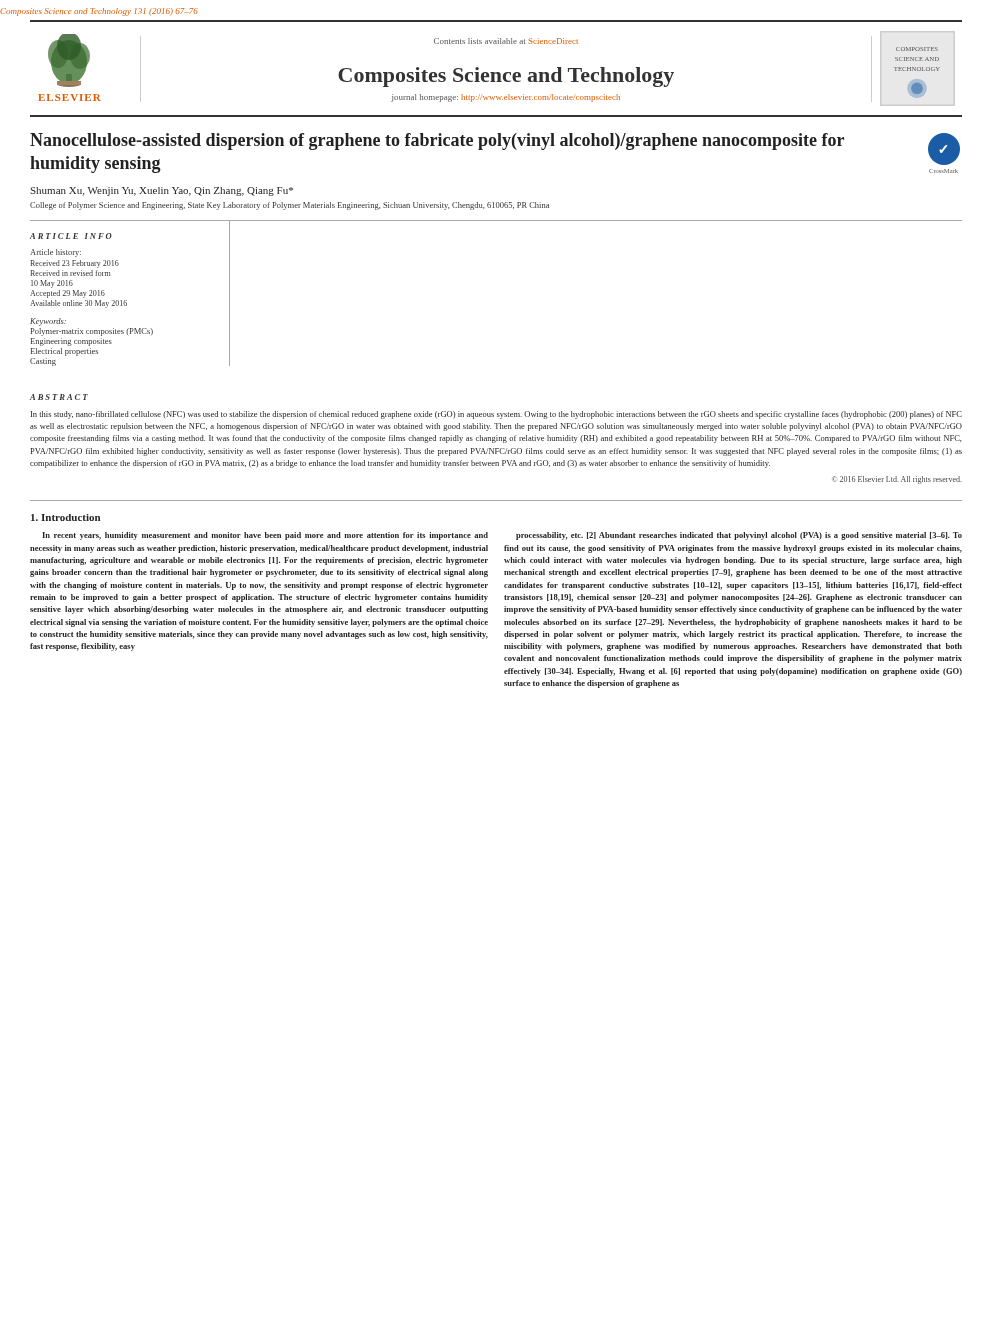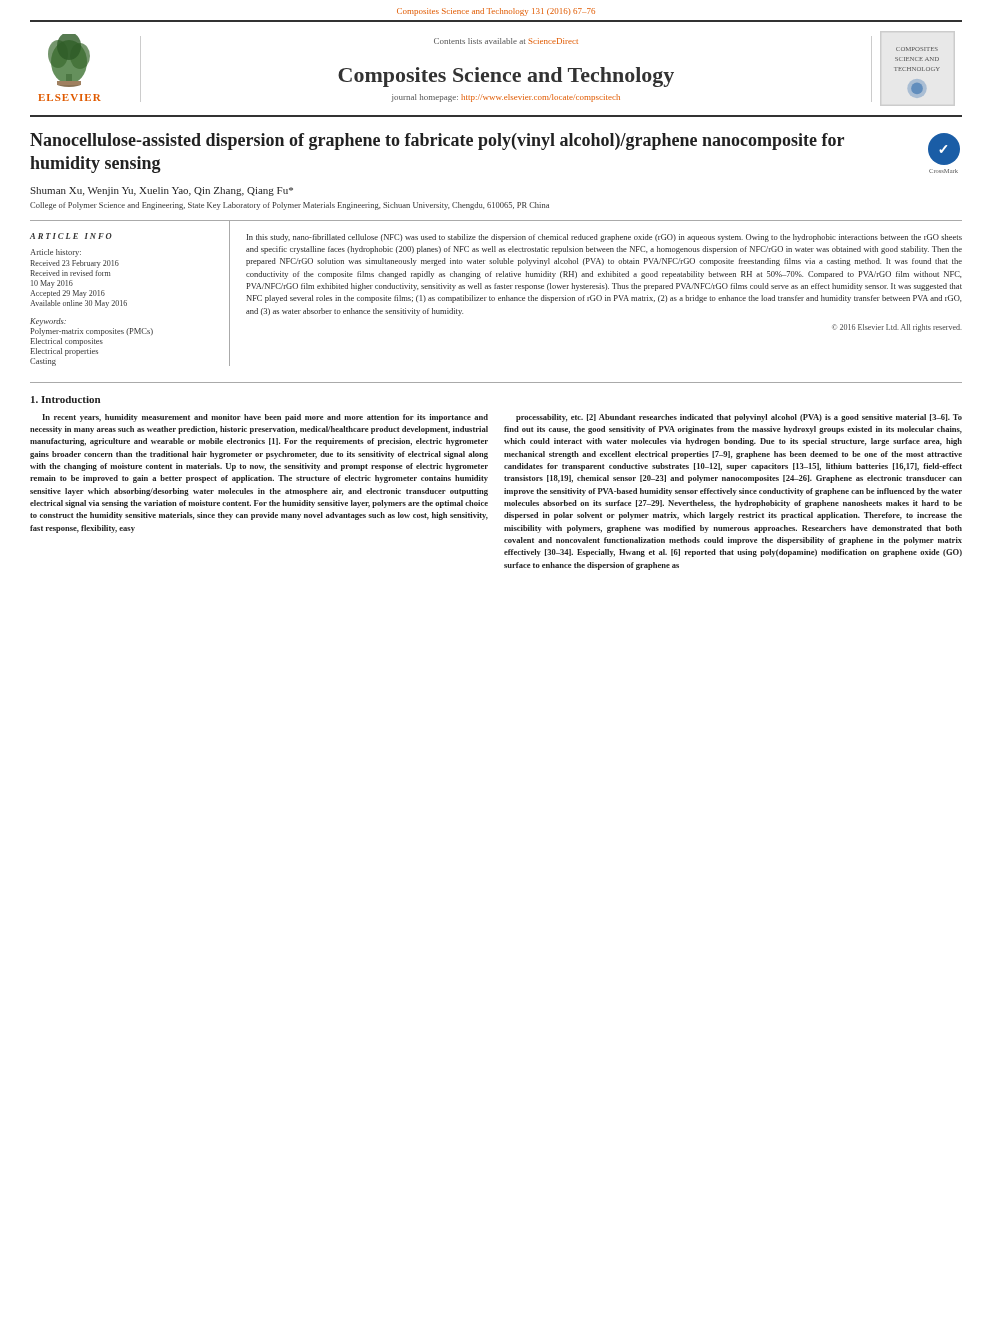--- a/index.html
+++ b/index.html
@@ -14,24 +14,24 @@
 
     .page {
       width: 992px;
       min-height: 1323px;
       background: #fff;
       padding: 0;
     }
 
     
     .top-ref {
-      text-align: center;
       font-size: 9px;
       color: #e05a00;
       padding: 6px 0 4px 0;
+      font-style: italic;
     }
 
     
     .header-box {
       border-top: 2px solid #333;
       border-bottom: 2px solid #333;
       margin: 0 30px;
       display: flex;
       align-items: center;
       padding: 8px 0;
@@ -179,20 +179,21 @@
       color: #333;
       margin-bottom: 10px;
     }
 
     
     .two-col {
       display: flex;
       gap: 16px;
       margin-top: 6px;
       border-top: 1px solid #aaa;
+      flex-direction: column;
     }
 
     .left-col {
       width: 200px;
       flex-shrink: 0;
       padding-top: 10px;
       padding-right: 10px;
       border-right: 1px solid #aaa;
     }
 
@@ -397,27 +398,28 @@
         <div class="info-label">Article history:</div>
         <div class="info-dates">Received 23 February 2016</div>
         <div class="info-dates">Received in revised form</div>
         <div class="info-dates">10 May 2016</div>
         <div class="info-dates">Accepted 29 May 2016</div>
         <div class="info-dates">Available online 30 May 2016</div>
 
         <div class="keywords-section">
           <div class="keywords-label">Keywords:</div>
           <div class="keyword-item">Polymer-matrix composites (PMCs)</div>
-          <div class="keyword-item">Electrical composites</div>
+          <div class="keyword-item">Engineering composites</div>
           <div class="keyword-item">Electrical properties</div>
           <div class="keyword-item">Casting</div>
         </div>
       </div>
 
       <div class="right-col">
+        <div class="section-heading">Abstract</div>
         <div class="abstract-text">In this study, nano-fibrillated cellulose (NFC) was used to stabilize the dispersion of chemical reduced graphene oxide (rGO) in aqueous system. Owing to the hydrophobic interactions between the rGO sheets and specific crystalline faces (hydrophobic (200) planes) of NFC as well as electrostatic repulsion between the NFC, a homogenous dispersion of NFC/rGO in water was obtained with good stability. Then the prepared NFC/rGO solution was simultaneously merged into water soluble polyvinyl alcohol (PVA) to obtain PVA/NFC/rGO composite freestanding films via a casting method. It was found that the conductivity of the composite films changed rapidly as changing of relative humidity (RH) and exhibited a good repeatability between RH at 50%–70%. Compared to PVA/rGO film without NFC, PVA/NFC/rGO film exhibited higher conductivity, sensitivity as well as faster response (lower hysteresis). Thus the prepared PVA/NFC/rGO films could serve as an effect humidity sensor. It was suggested that NFC played several roles in the composite films; (1) as compatibilizer to enhance the dispersion of rGO in PVA matrix, (2) as a bridge to enhance the load transfer and humidity transfer between PVA and rGO, and (3) as water absorber to enhance the sensitivity of humidity.</div>
         <div class="copyright">© 2016 Elsevier Ltd. All rights reserved.</div>
       </div>
 
     </div>
 
     <div class="body-section">
       <div class="section-num-title">
         <span>1.</span>
         <span>Introduction</span>

